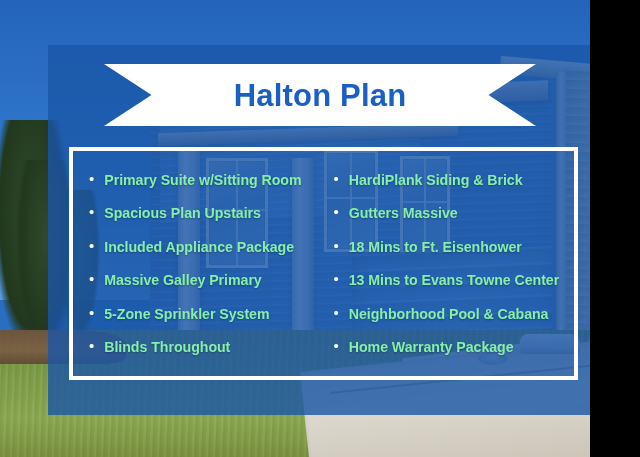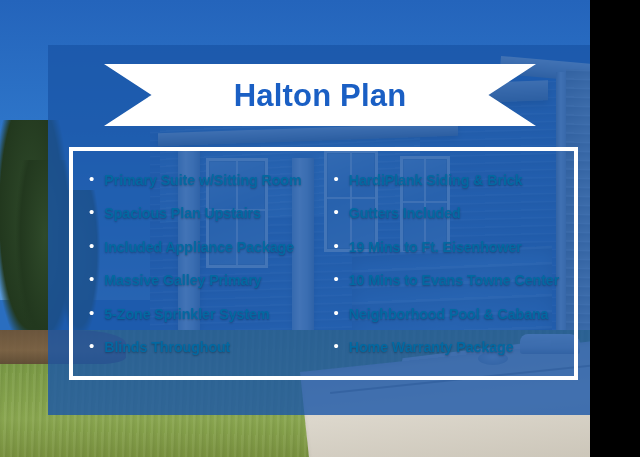--- a/index.html
+++ b/index.html
@@ -267,21 +267,21 @@
 
   .bullet-dot {
     color: #ffffff;
     font-size: 15px;
     line-height: 1;
     flex: 0 0 auto;
     transform: translateY(-1px);
   }
 
   .bullet-text {
-    color: #0369a1;
+    color: #86efac;
     font-size: 14.2px;
     font-weight: bold;
     line-height: 1.15;
     letter-spacing: -0.05px;
     white-space: nowrap;
     text-shadow: 0 1px 2px rgba(0,0,0,.30);
   }
 </style>
 </head>
 <body>
@@ -368,29 +368,29 @@
       </div>
     </div>
 
     <div class="feature-col right">
       <div class="bullet-row">
         <span class="bullet-dot">•</span>
         <span class="bullet-text">HardiPlank Siding &amp; Brick</span>
       </div>
       <div class="bullet-row">
         <span class="bullet-dot">•</span>
-        <span class="bullet-text">Gutters Included</span>
-      </div>
-      <div class="bullet-row">
-        <span class="bullet-dot">•</span>
-        <span class="bullet-text">19 Mins to Ft. Eisenhower</span>
-      </div>
-      <div class="bullet-row">
-        <span class="bullet-dot">•</span>
-        <span class="bullet-text">10 Mins to Evans Towne Center</span>
+        <span class="bullet-text">Gutters Massive</span>
+      </div>
+      <div class="bullet-row">
+        <span class="bullet-dot">•</span>
+        <span class="bullet-text">18 Mins to Ft. Eisenhower</span>
+      </div>
+      <div class="bullet-row">
+        <span class="bullet-dot">•</span>
+        <span class="bullet-text">13 Mins to Evans Towne Center</span>
       </div>
       <div class="bullet-row">
         <span class="bullet-dot">•</span>
         <span class="bullet-text">Neighborhood Pool &amp; Cabana</span>
       </div>
       <div class="bullet-row">
         <span class="bullet-dot">•</span>
         <span class="bullet-text">Home Warranty Package</span>
       </div>
     </div>

